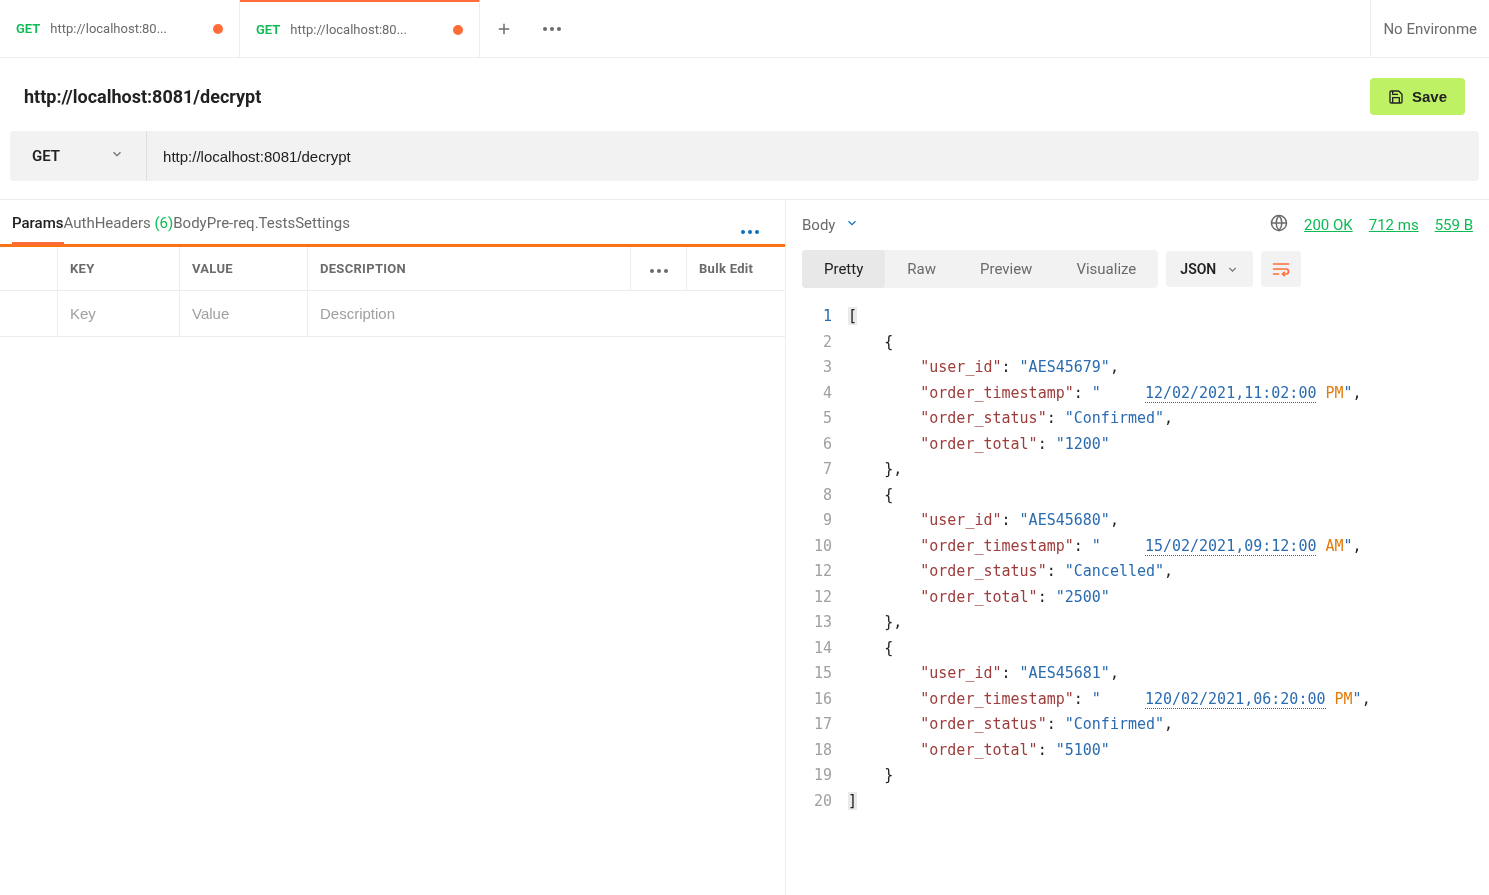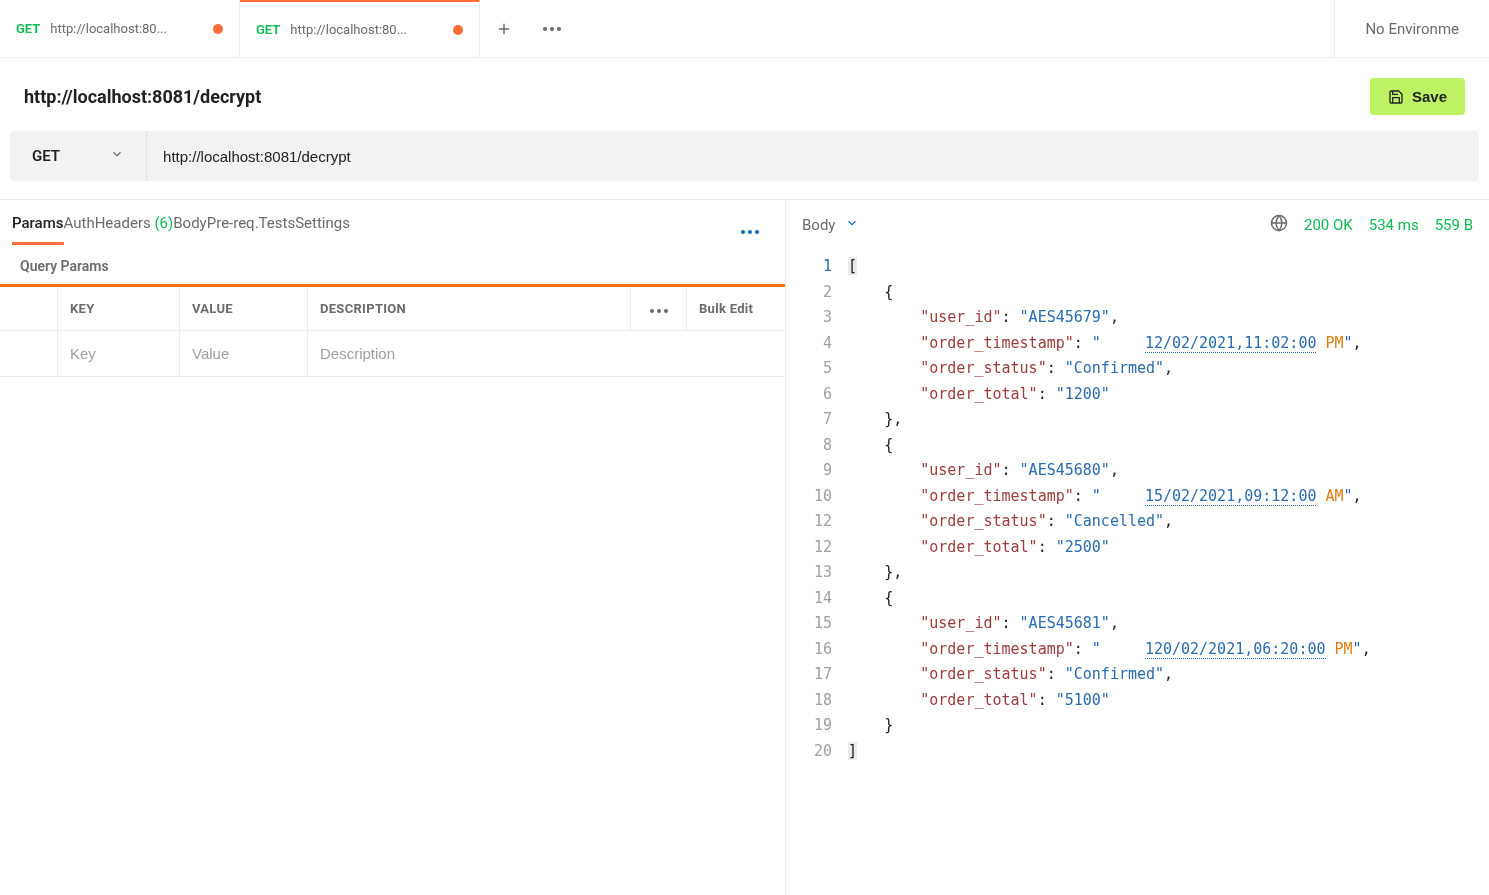--- a/index.html
+++ b/index.html
@@ -55,21 +55,21 @@
   }
   .tab-plus, .tab-more {
     width: 48px;
     display: flex; align-items: center; justify-content: center;
     color: #6b6b6b;
     font-size: 22px;
     cursor: pointer;
   }
   .env-dropdown {
     margin-left: auto;
-    padding: 0 30px;
+    padding: 0 12px;
     display: flex;
     align-items: center;
     color: #6b6b6b;
     font-size: 15px;
     border-left: 1px solid #ededed;
   }
 
   
   .req-header {
     display: flex;
@@ -239,20 +239,21 @@
   }
   .rp-body-dd .chev { color: #0a6fc2; }
   .rp-body-dd .lbl { color: #6b6b6b; }
   .rp-status-group {
     margin-left: auto;
     display: flex;
     align-items: center;
     gap: 16px;
     color: #0cbb52;
     font-size: 15px;
+    text-decoration: underline;
   }
   .rp-status-group .globe { color: #6b6b6b; }
 
   .rp-toolbar {
     display: flex;
     align-items: center;
     gap: 8px;
     padding: 0 16px 12px 16px;
   }
   .seg {
@@ -401,21 +402,20 @@
       <div class="subtab">Settings</div>
       <div class="dots-btn">
         <span class="dots3">
             <span style="background:#0a6fc2"></span>
             <span style="background:#0a6fc2"></span>
             <span style="background:#0a6fc2"></span>
           </span>
       </div>
     </div>
 
-    <div class="section-label">Query Params</div>
 
     <div class="params-table">
       <div class="row hd">
         <div class="cell c-chk"></div>
         <div class="cell c-key">KEY</div>
         <div class="cell c-val">VALUE</div>
         <div class="cell c-desc">DESCRIPTION</div>
         <div class="cell c-dots"><span class="dots3">
               <span></span>
               <span></span>
@@ -444,25 +444,47 @@
       </div>
       <div class="rp-status-group">
         <span class="globe">
           <svg width="18" height="18" viewBox="0 0 24 24" fill="none" stroke="#6b6b6b" stroke-width="2">
               <circle cx="12" cy="12" r="10"></circle>
               <line x1="2" y1="12" x2="22" y2="12"></line>
               <path d="M12 2a15 15 0 0 1 0 20a15 15 0 0 1 0-20"></path>
             </svg>
         </span>
         <span>200 OK</span>
-        <span>534 ms</span>
+        <span>712 ms</span>
         <span>559 B</span>
       </div>
     </div>
 
+    <div class="rp-toolbar">
+      <div class="seg">
+        <div class="seg-item active">Pretty</div>
+        <div class="seg-item">Raw</div>
+        <div class="seg-item">Preview</div>
+        <div class="seg-item">Visualize</div>
+      </div>
+      <div class="fmt-dd">
+        <span>JSON</span>
+        <svg width="13" height="13" viewBox="0 0 24 24" fill="none" stroke="#6b6b6b" stroke-width="2">
+            <polyline points="6 9 12 15 18 9"></polyline>
+          </svg>
+      </div>
+      <div class="wrap-btn">
+        <svg width="20" height="20" viewBox="0 0 24 24" fill="none" stroke="#ff6c37" stroke-width="2" stroke-linecap="round">
+            <line x1="3" y1="6" x2="21" y2="6"></line>
+            <path d="M3 12h15a3 3 0 0 1 0 6h-4"></path>
+            <polyline points="16 16 14 18 16 20"></polyline>
+            <line x1="3" y1="18" x2="9" y2="18"></line>
+          </svg>
+      </div>
+    </div>
 
     <div class="code-viewer">
       <div class="gutter" id="gutter">
           <div class="active-ln">1</div>
           <div>2</div>
           <div>3</div>
           <div>4</div>
           <div>5</div>
           <div>6</div>
           <div>7</div>

